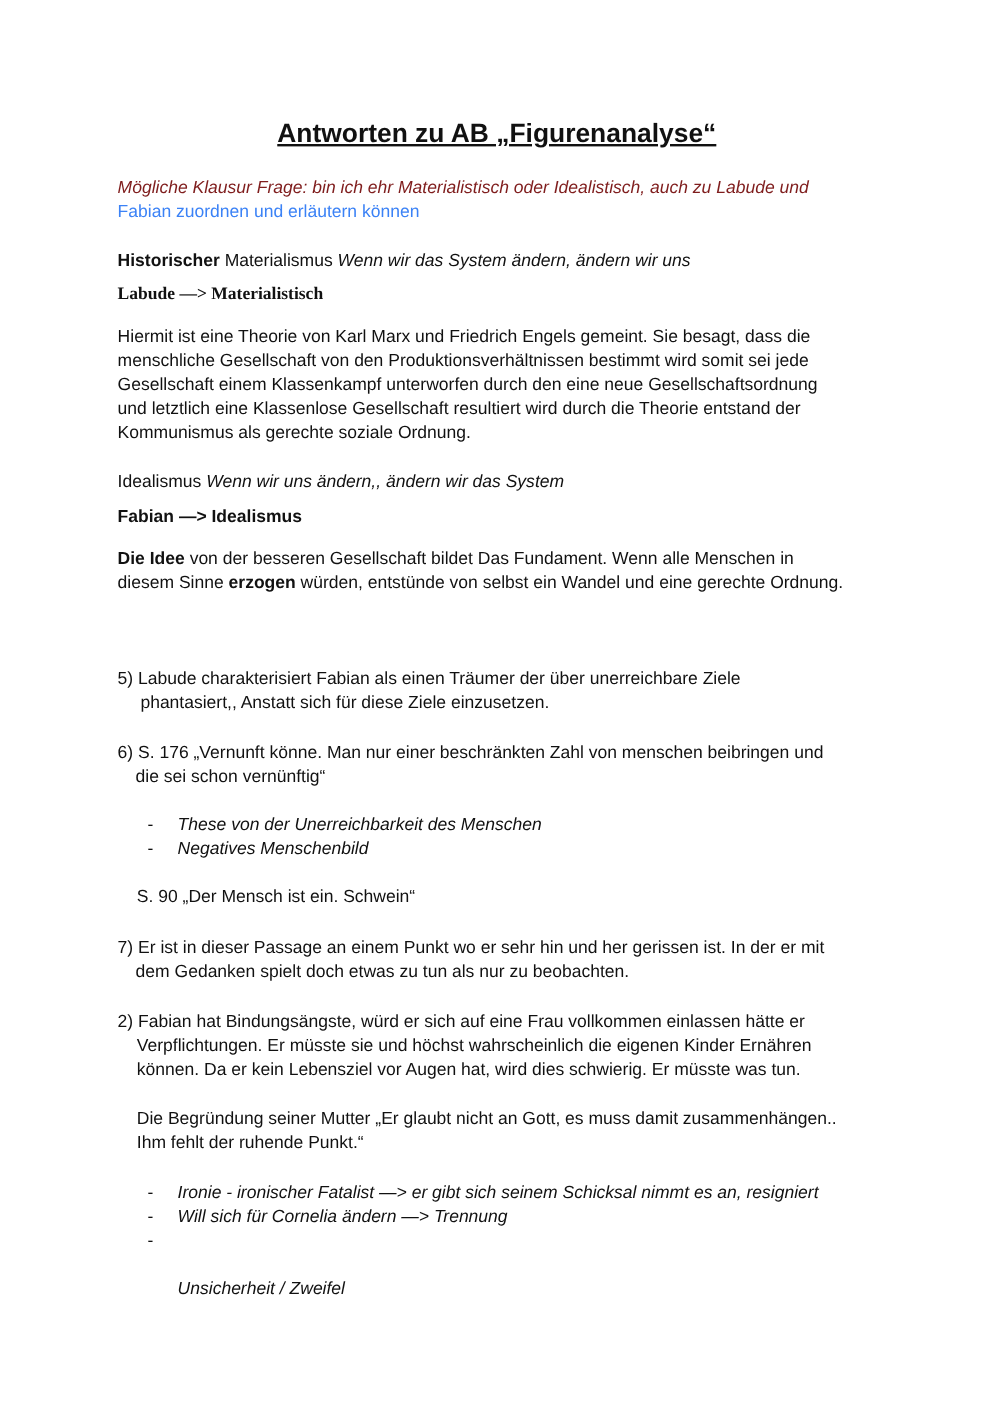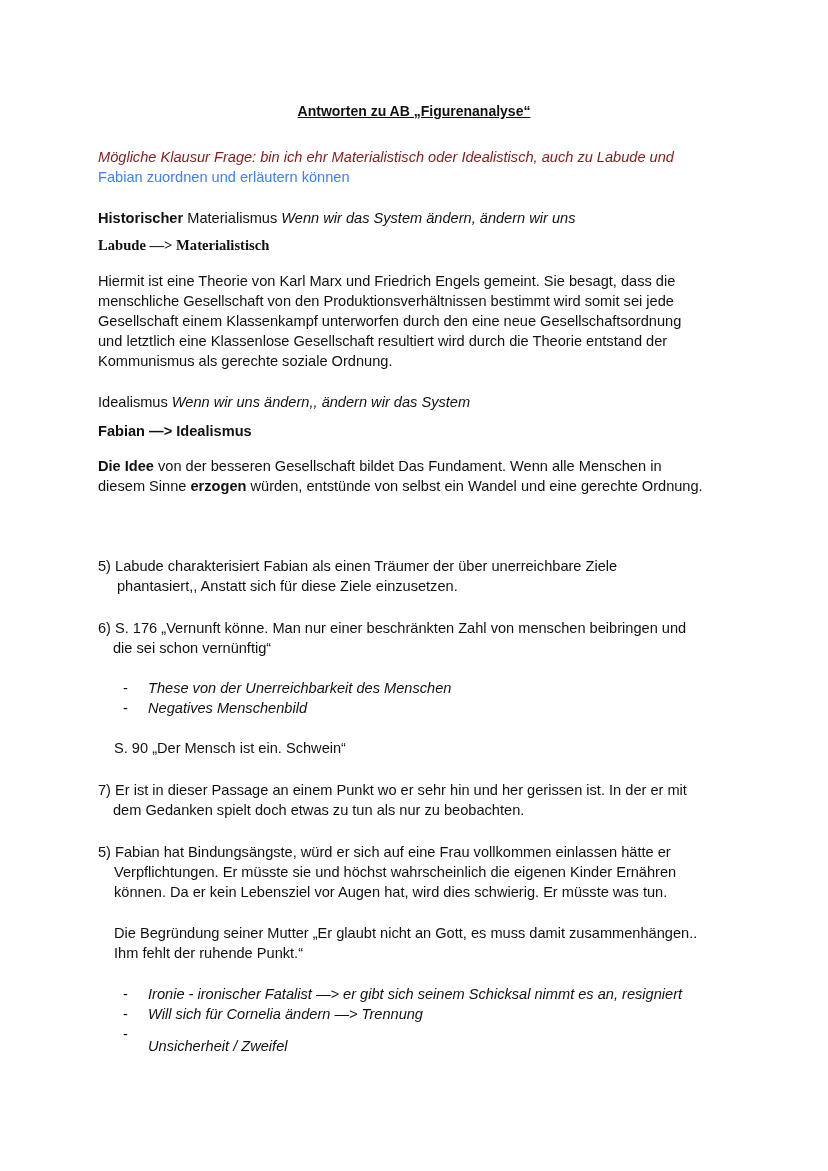--- a/index.html
+++ b/index.html
@@ -5,21 +5,21 @@
     html, body { margin: 0; padding: 0; background: #ffffff; }
     body {
       width: 828px; height: 1171px; position: relative; overflow: hidden;
       font-family: "Liberation Sans", "DejaVu Sans", sans-serif;
       color: #111111; font-size: 14.6px;
     }
     .page { position: absolute; left: 0; top: 0; width: 828px; height: 1171px; }
     .abs { position: absolute; white-space: nowrap; line-height: 20px; }
     .title {
       left: 0; width: 828px; text-align: center; top: 101px;
-      font-weight: bold; font-size: 14px; text-decoration: underline;
+      font-weight: bold; font-size: 22px; text-decoration: underline;
     }
     .red { color: #ee1c24; }
     .b { font-weight: bold; }
     .i { font-style: italic; }
     .u { }
     .arrow-icon { display: inline-block; font-weight: bold; margin-right: 10px; }
   </style>
 </head>
 <body>
 
@@ -79,30 +79,30 @@
 
     <div class="abs" style="left:114px; top:738px;">S. 90 „Der Mensch ist ein. Schwein“</div>
   </div>
 
   <div>
     <div class="abs" style="left:98px; top:780px;">7) Er ist in dieser Passage an einem Punkt wo er sehr hin und her gerissen ist. In der er mit</div>
     <div class="abs" style="left:113px; top:800px;">dem Gedanken spielt doch etwas zu tun als nur zu beobachten.</div>
   </div>
 
   <div>
-    <div class="abs" style="left:98px; top:842px;">5) Fabian hat Bindungsängste,  würd er sich auf eine Frau vollkommen einlassen hätte er</div>
+    <div class="abs" style="left:98px; top:842px;">2) Fabian hat Bindungsängste,  würd er sich auf eine Frau vollkommen einlassen hätte er</div>
     <div class="abs" style="left:114px; top:862px;">Verpflichtungen. Er müsste sie und höchst wahrscheinlich die eigenen Kinder Ernähren</div>
     <div class="abs" style="left:114px; top:882px;">können. Da er kein Lebensziel vor Augen hat, wird dies schwierig. Er müsste was tun.</div>
 
     <div class="abs" style="left:114px; top:923px;">Die Begründung seiner Mutter „Er glaubt nicht an Gott, es muss damit zusammenhängen..</div>
     <div class="abs" style="left:114px; top:943px;">Ihm fehlt der ruhende Punkt.“</div>
 
     <div>
       <div class="abs" style="left:123px; top:984px;">-</div>
       <div class="abs i" style="left:148px; top:984px;">Ironie  - ironischer Fatalist —&gt; er gibt sich seinem Schicksal nimmt es an, resigniert</div>
       <div class="abs" style="left:123px; top:1004px;">-</div>
       <div class="abs i" style="left:148px; top:1004px;">Will sich für Cornelia ändern  —&gt; Trennung</div>
       <div class="abs" style="left:123px; top:1024px;">-</div>
-      <div class="abs i" style="left:148px; top:1036px;">Unsicherheit / Zweifel</div>
+      <div class="abs i" style="left:148px; top:1064px;">Unsicherheit / Zweifel</div>
     </div>
   </div>
 
 </div>
 
 </body></html>

